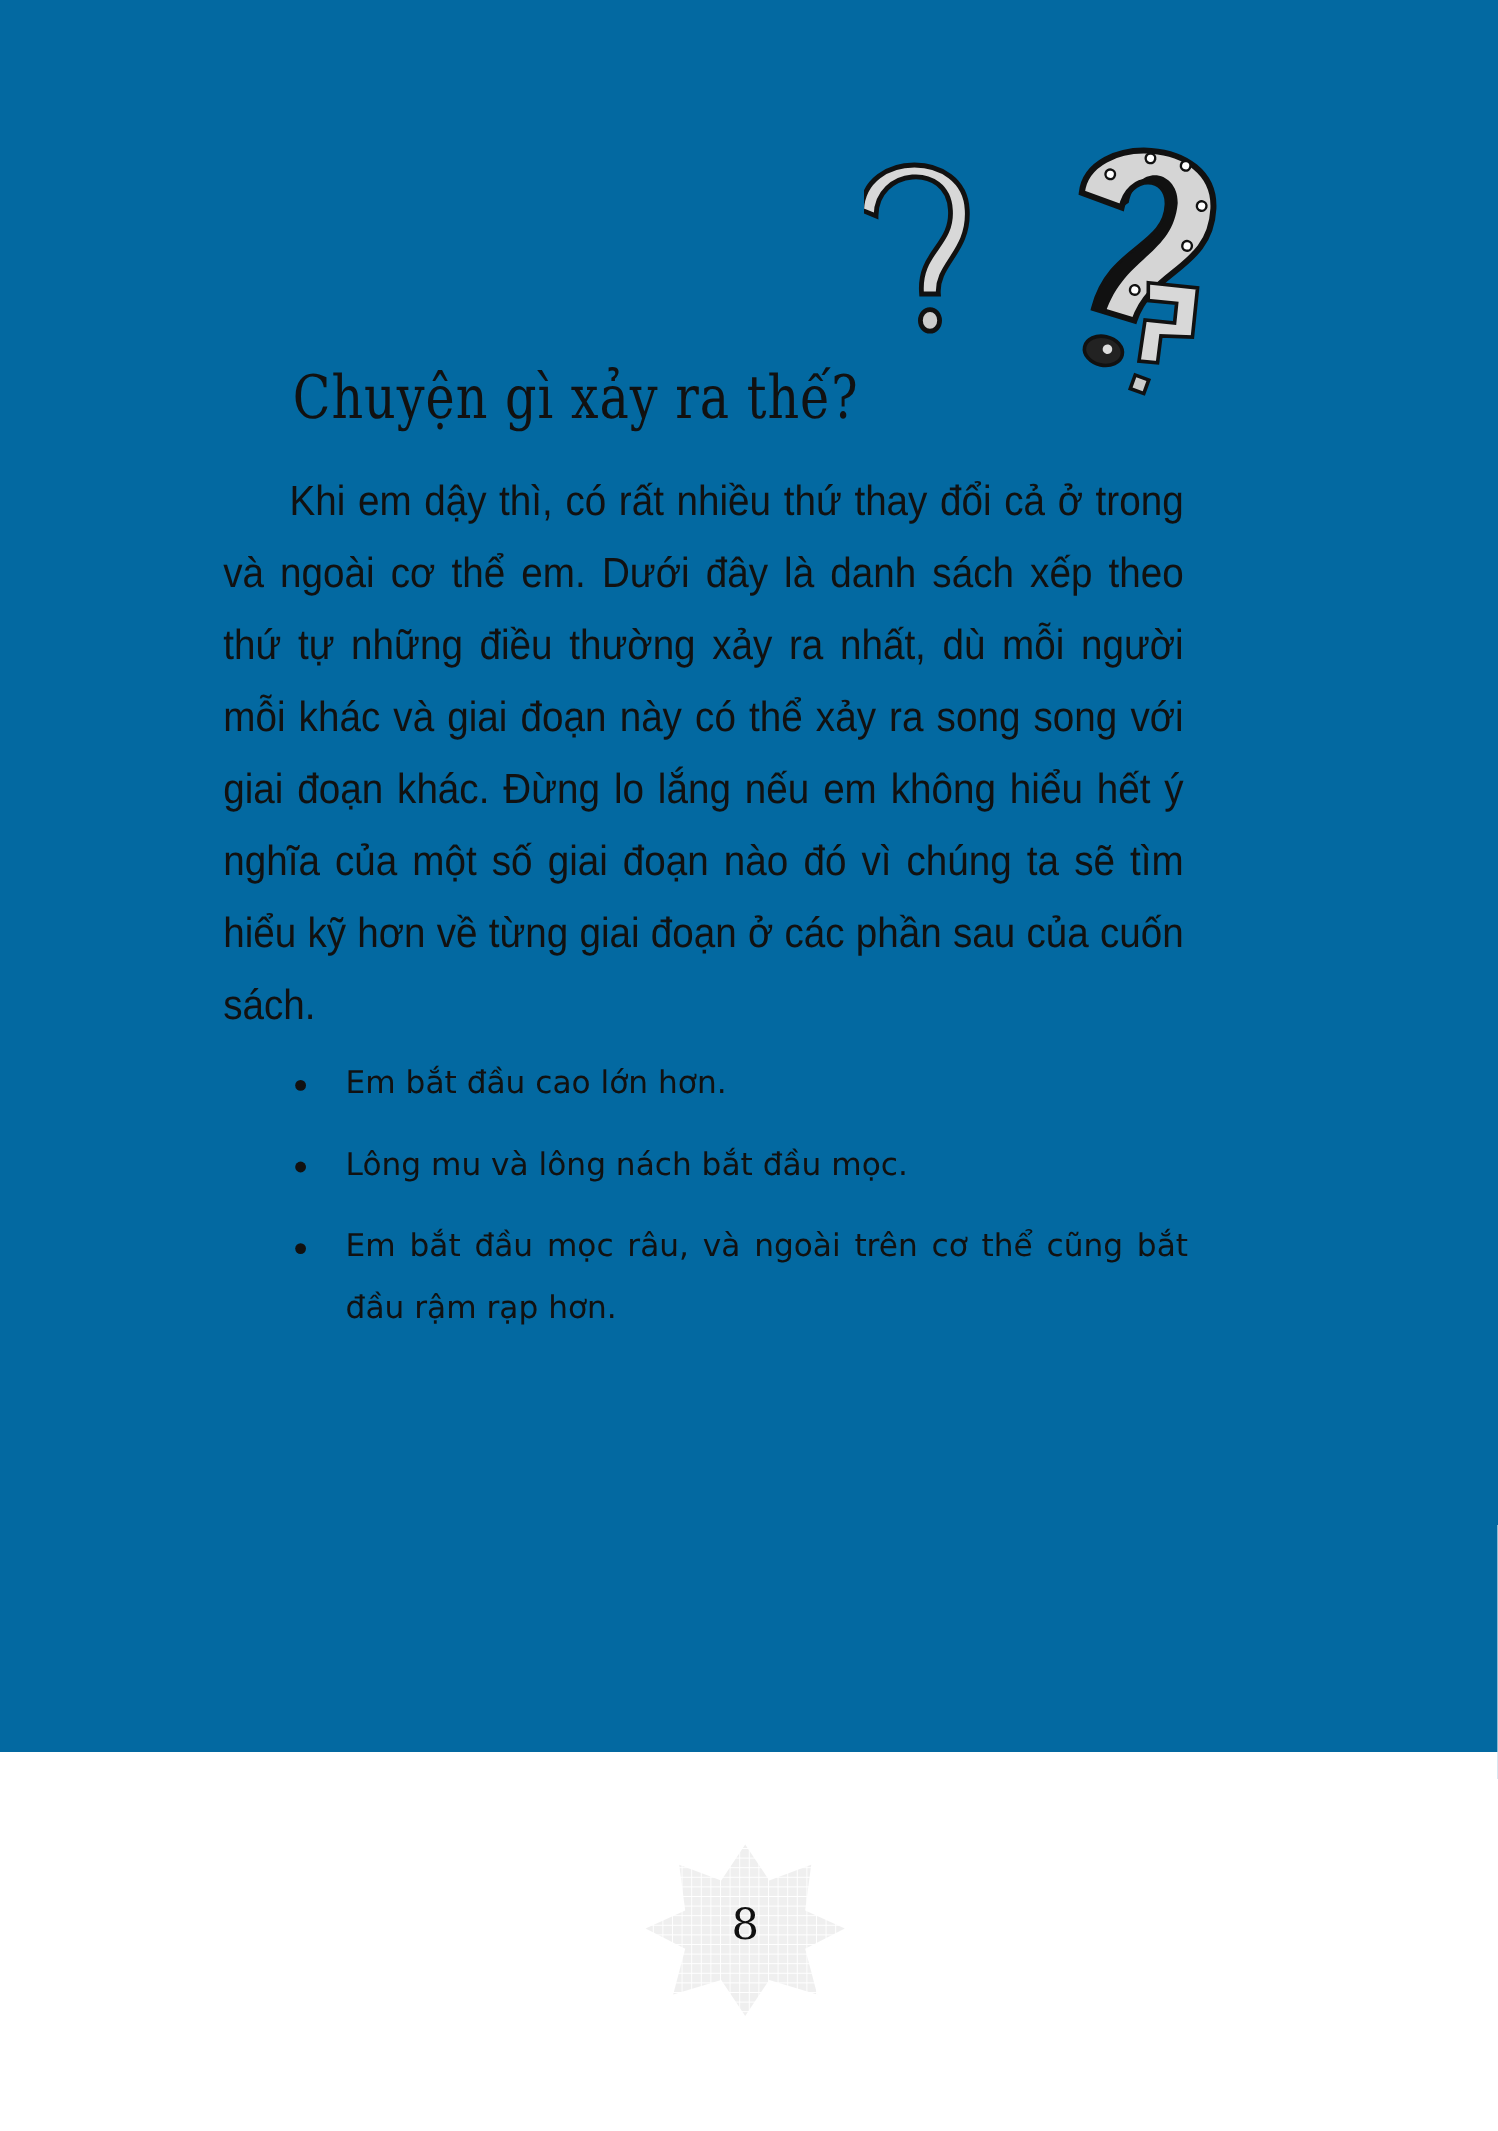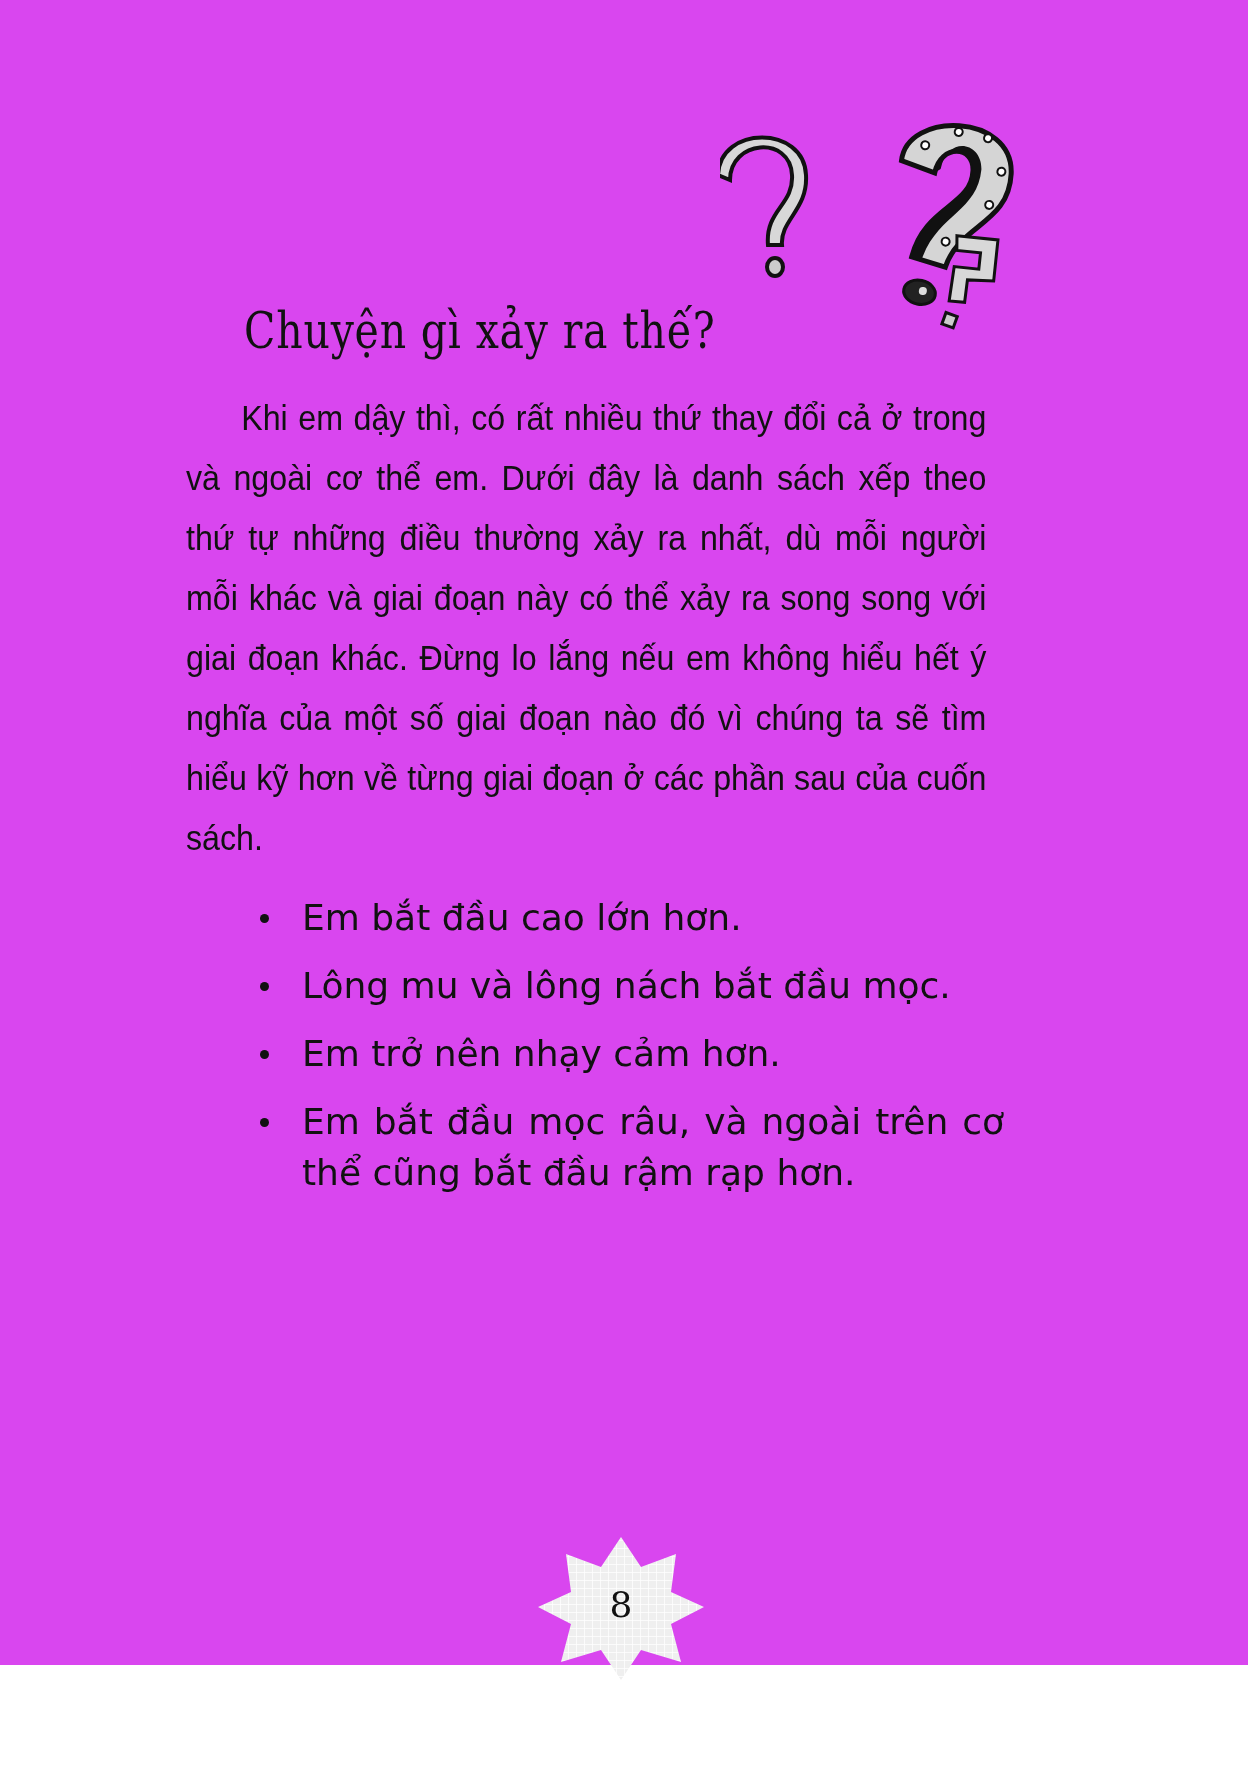--- a/index.html
+++ b/index.html
@@ -1,39 +1,39 @@
 <!DOCTYPE html>
 <html><head>
 <meta charset="utf-8">
 <style>
   html, body { margin: 0; padding: 0; background: #ffffff; }
   body { width: 1248px; height: 1776px; position: relative; overflow: hidden; color: #111; }
-  .page { position: absolute; left: 0; top: 0; width: 1248px; height: 1665px; background: #d946ef; }
+  .page { position: absolute; left: 0; top: 0; width: 1248px; height: 1460px; background: #0369a1; }
 
   .title {
     position: absolute; left: 244px; top: 268px;
     font-family: "DejaVu Serif", serif; font-size: 50px; letter-spacing: 1px;
     transform: scaleX(0.82); transform-origin: left top; color: #111;
     font-weight: normal;
   }
 
   .qmarks { position: absolute; left: 720px; top: 100px; width: 360px; height: 260px; }
 
   .intro {
     position: absolute; left: 186px; top: 388px; width: 800px;
     font-family: "Liberation Sans", sans-serif; font-size: 35px; line-height: 60px;
     text-align: justify; color: #111;
     transform: scaleX(0.92); transform-origin: left top; width: 870px;
   }
   .intro p { margin: 0; text-indent: 60px; }
 
   .bullets {
-    position: absolute; left: 240px; top: 878px; width: 750px; margin: 14px; padding: 0;
+    position: absolute; left: 240px; top: 878px; width: 750px; margin: 0; padding: 0;
     list-style: none;
-    font-family: "DejaVu Sans", sans-serif; font-size: 36px; line-height: 51px; color: #111;
+    font-family: "DejaVu Sans", sans-serif; font-size: 26px; line-height: 51px; color: #111;
   }
   .bullets li { position: relative; padding-left: 48px; margin-bottom: 17px; text-align: justify; }
   .bullets li .dot {
     position: absolute; left: 6px; top: 22px; width: 9px; height: 9px; border-radius: 50%; background: #111;
   }
 
   .page-num-wrap { position: absolute; left: 536px; top: 1532px; width: 170px; height: 150px; }
   .page-num {
     position: absolute; left: 0; top: 52px; width: 170px; text-align: center;
     font-family: "DejaVu Serif", serif; font-size: 36px; color: #111;
@@ -72,21 +72,20 @@
     </g>
   </svg>
 
   <div class="intro">
     <p>Khi em dậy thì, có rất nhiều thứ thay đổi cả ở trong và ngoài cơ thể em. Dưới đây là danh sách xếp theo thứ tự những điều thường xảy ra nhất, dù mỗi người mỗi khác và giai đoạn này có thể xảy ra song song với giai đoạn khác. Đừng lo lắng nếu em không hiểu hết ý nghĩa của một số giai đoạn nào đó vì chúng ta sẽ tìm hiểu kỹ hơn về từng giai đoạn ở các phần sau của cuốn sách.</p>
   </div>
 
   <ul class="bullets">
     <li><span class="dot"></span><span>Em bắt đầu cao lớn hơn.</span></li>
     <li><span class="dot"></span><span>Lông mu và lông nách bắt đầu mọc.</span></li>
-    <li><span class="dot"></span><span>Em trở nên nhạy cảm hơn.</span></li>
     <li><span class="dot"></span><span>Em bắt đầu mọc râu, và ngoài trên cơ thể cũng bắt đầu rậm rạp hơn.</span></li>
   </ul>
 
   <div class="page-num-wrap">
     <svg width="170" height="150" viewBox="0 0 170 150">
       <defs>
         <pattern id="grid" width="8" height="8" patternUnits="userSpaceOnUse">
           <rect width="8" height="8" fill="#efefef"></rect>
           <path d="M8 0 L0 0 0 8" fill="none" stroke="#fff" stroke-width="1.5"></path>
         </pattern>

